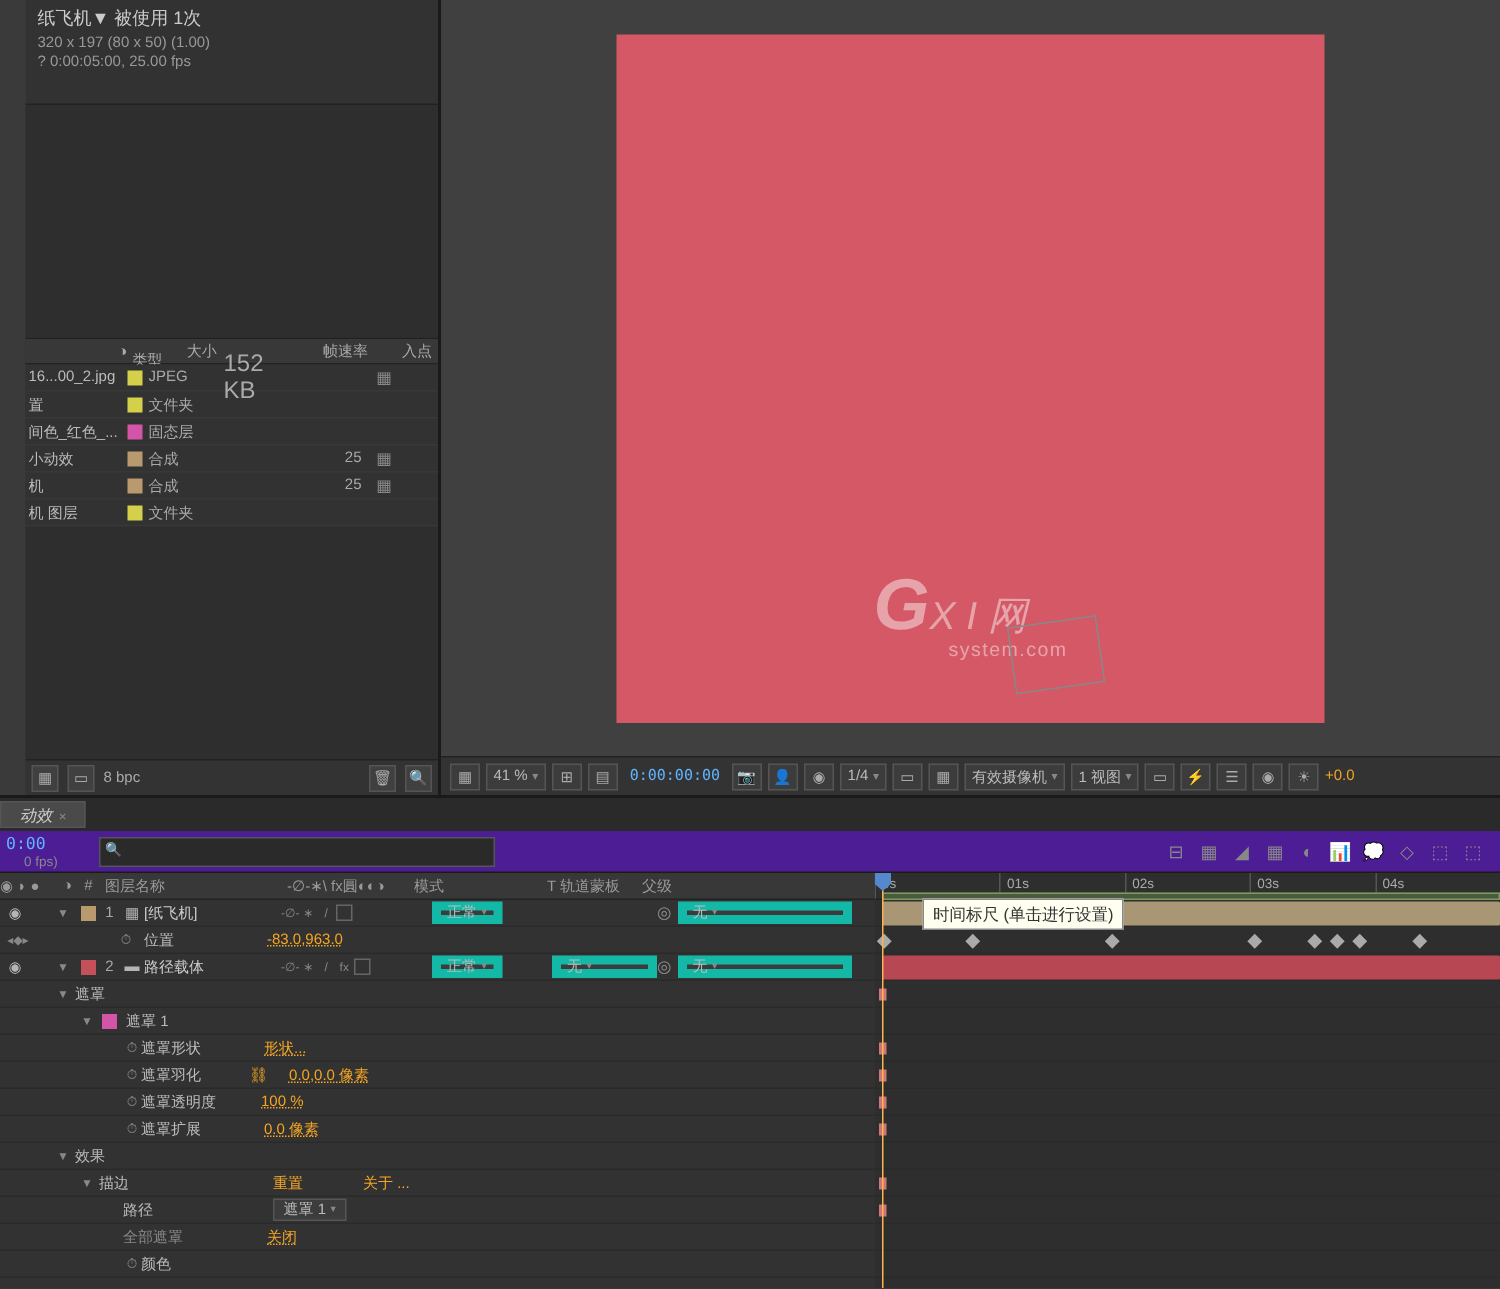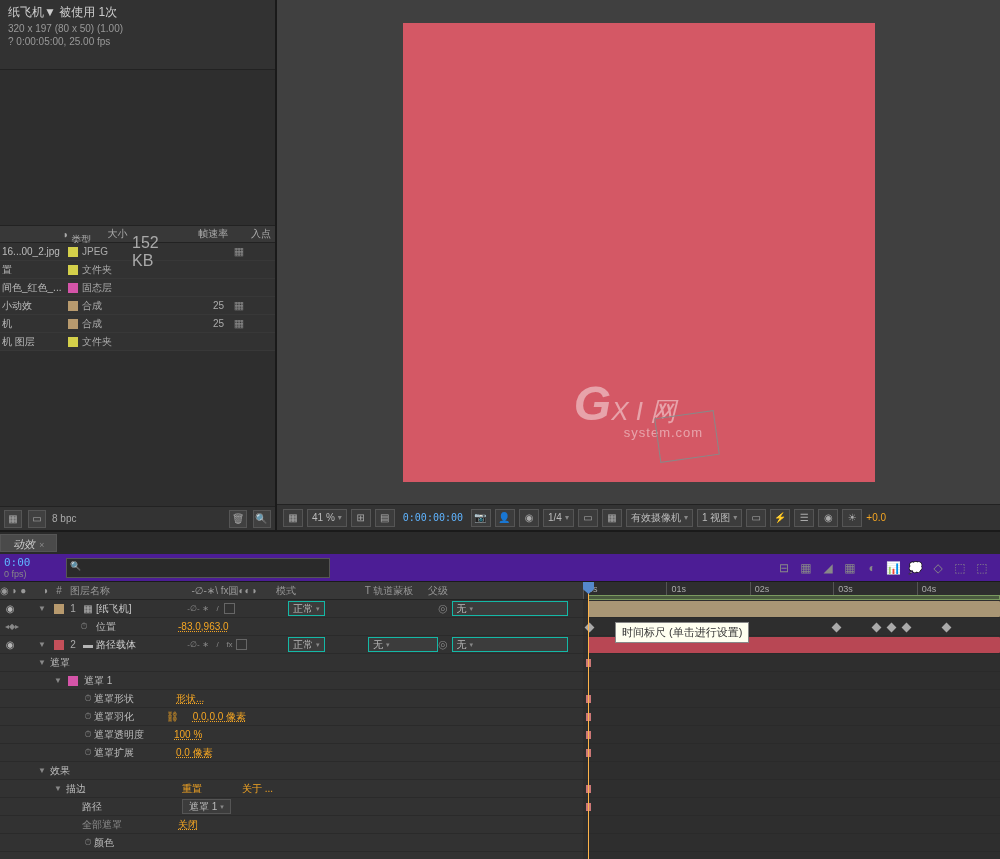--- a/index.html
+++ b/index.html
@@ -1,18 +1,18 @@
 <!DOCTYPE html>
 <html><head>
 <meta charset="utf-8">
 <style>
 * { margin: 0; padding: 0; box-sizing: border-box; font-family: "Microsoft YaHei", Arial, sans-serif; }
 body { background: #3a3a3a; color: #b5b5b5; font-size: 11px; overflow: hidden; width: 1000px; height: 859px; }
 
-.top-section { display: flex; height: 530px; }
+.top-section { display: flex; height: 530px; padding-left: 17px; }
 .project-panel { width: 277px; background: #323232; display: flex; flex-direction: column; border-right: 2px solid #1a1a1a; }
 .project-header { padding: 4px 8px; border-bottom: 1px solid #222; height: 70px; }
 .project-title { color: #ccc; font-size: 12px; }
 .project-meta { color: #999; font-size: 10px; margin-top: 2px; }
 .project-spacer { flex: 1; background: #2e2e2e; }
 
 .project-columns { display: flex; background: #383838; border-top: 1px solid #222; border-bottom: 1px solid #222; height: 18px; align-items: center; padding: 0 4px; font-size: 10px; color: #aaa; }
 .col-spacer { width: 60px; }
 .tag-icon-h { width: 14px; text-align: center; }
 .col-name { width: 40px; cursor: pointer; margin-top: 12px; }
@@ -56,21 +56,21 @@
 .vc-num { color: #f5a623; }
 
 .bottom-section { display: flex; flex-direction: column; height: 329px; border-top: 2px solid #1a1a1a; }
 .timeline-tabs { height: 22px; background: #2a2a2a; display: flex; align-items: center; }
 .tl-tab { padding: 0 12px; height: 18px; line-height: 18px; background: #4a4a4a; color: #ccc; border: 1px solid #555; cursor: pointer; font-style: italic; }
 .close-x { color: #888; margin-left: 4px; font-size: 9px; }
 
 .timeline-header { display: flex; height: 28px; background: #4c1d95; border-bottom: 1px solid #1a1a1a; }
 .tlh-left { width: 58px; padding: 2px 4px; }
 .tlh-time { color: #5fb4ff; font-size: 11px; font-family: monospace; }
-.tlh-fps { color: #888; font-size: 9px; }
+.tlh-fps { color: #888; font-size: 9px; margin-left: 12px; }
 .search-box { flex: 0 0 280px; display: flex; align-items: center; }
 .search-input { background: #2a2a2a; border: 1px solid #555; color: #ccc; padding: 2px 16px 2px 18px; width: 100%; height: 20px; font-size: 11px; }
 .search-wrap { position: relative; width: 100%; padding: 0 8px; }
 .search-wrap::before { content: "🔍"; position: absolute; left: 12px; top: 3px; font-size: 9px; color: #888; }
 .tlh-icons { flex: 1; display: flex; align-items: center; justify-content: flex-end; gap: 2px; padding-right: 8px; }
 .tlh-ibtn { width: 20px; height: 18px; display: flex; align-items: center; justify-content: center; color: #888; cursor: pointer; font-size: 12px; }
 
 .timeline-body { display: flex; flex: 1; overflow: hidden; }
 .layers-col { width: 583px; background: #323232; overflow-y: auto; }
 .tracks-col { flex: 1; background: #2e2e2e; position: relative; overflow: hidden; }
@@ -91,21 +91,21 @@
 .lr-twirl { width: 14px; cursor: pointer; color: #888; font-size: 8px; }
 .lr-swatch { width: 10px; height: 10px; margin: 0 2px; }
 .lr-num { width: 14px; text-align: center; color: #aaa; }
 .lr-preicon { width: 16px; text-align: center; }
 .lr-name { width: 92px; color: #ccc; overflow: hidden; }
 .lr-switches { width: 100px; display: flex; gap: 1px; align-items: center; color: #888; }
 .sw-box { width: 11px; height: 11px; display: inline-flex; align-items: center; justify-content: center; font-size: 8px; }
 .lr-mode { width: 80px; }
 .lr-trk { width: 70px; display: flex; align-items: center; gap: 2px; }
 .lr-parent { width: 130px; display: flex; align-items: center; gap: 4px; }
-.dd-small { background: #3c3c3c; border: 1px solid #14b8a6; padding: 0 4px; height: 15px; line-height: 14px; cursor: pointer; color: #bbb; display: inline-flex; align-items: center; gap: 3px; flex:1; }
+.dd-small { background: #3c3c3c; border: 6px solid #14b8a6; padding: 0 4px; height: 15px; line-height: 14px; cursor: pointer; color: #bbb; display: inline-flex; align-items: center; gap: 3px; flex:1; }
 .dd-small::after { content: "▾"; font-size: 7px; color: #888; }
 .spiral { color: #888; font-size: 11px; cursor: pointer; }
 
 .prop-row { display: flex; height: 18px; align-items: center; border-bottom: 1px solid #2a2a2a; font-size: 10px; }
 .pr-indent1 { width: 38px; }
 .pr-indent2 { width: 54px; }
 .pr-indent4 { width: 82px; }
 .pr-twirl { width: 12px; cursor: pointer; color: #888; font-size: 8px; }
 .pr-stopwatch { width: 12px; text-align: center; cursor: pointer; color: #888; font-size: 9px; }
 .pr-label { color: #bbb; }
@@ -117,21 +117,21 @@
 .pr-ddv::after { content: "▾"; font-size: 7px; color: #888; }
 .kf-nav { color: #888; font-size: 8px; width: 24px; text-align: center; }
 
 .ruler { height: 18px; background: #2e2e2e; border-bottom: 1px solid #222; position: relative; display: flex; }
 .ruler-tick { flex: 1; border-left: 1px solid #555; padding-left: 4px; font-size: 9px; color: #aaa; padding-top: 2px; }
 .work-area { position: absolute; top: 13px; left: 5px; right: 0; height: 5px; background: #4a5a3f; border: 1px solid #7a9a5f; }
 
 .cti { position: absolute; top: 0; left: 5px; width: 1px; height: 100%; background: #ffb44a; z-index: 10; }
 .cti::before { content: ""; position: absolute; top: 0; left: -5px; width: 11px; height: 12px; background: #5588cc; clip-path: polygon(0 0, 100% 0, 100% 60%, 50% 100%, 0 60%); }
 
-.tooltip-box { position: absolute; top: 40px; left: 32px; background: #fffff0; border: 1px solid #888; padding: 2px 6px; color: #333; font-size: 11px; z-index: 20; }
+.tooltip-box { position: absolute; top: 17px; left: 32px; background: #fffff0; border: 1px solid #888; padding: 2px 6px; color: #333; font-size: 11px; z-index: 20; }
 
 .track-row { height: 18px; border-bottom: 1px solid #2a2a2a; position: relative; }
 .track-bar { position: absolute; top: 1px; height: 16px; border-radius: 1px; }
 .bar-tan { background: #a99675; }
 .bar-red { background: #b84754; }
 .kf-diamond { position: absolute; top: 6px; width: 7px; height: 7px; background: #aaa; transform: rotate(45deg); }
 .kf-marker { position: absolute; top: 5px; width: 5px; height: 8px; background: #c77; }
 
 .sw-yellow { background: #d4d04a; }
 .sw-tan { background: #b89a6e; }

